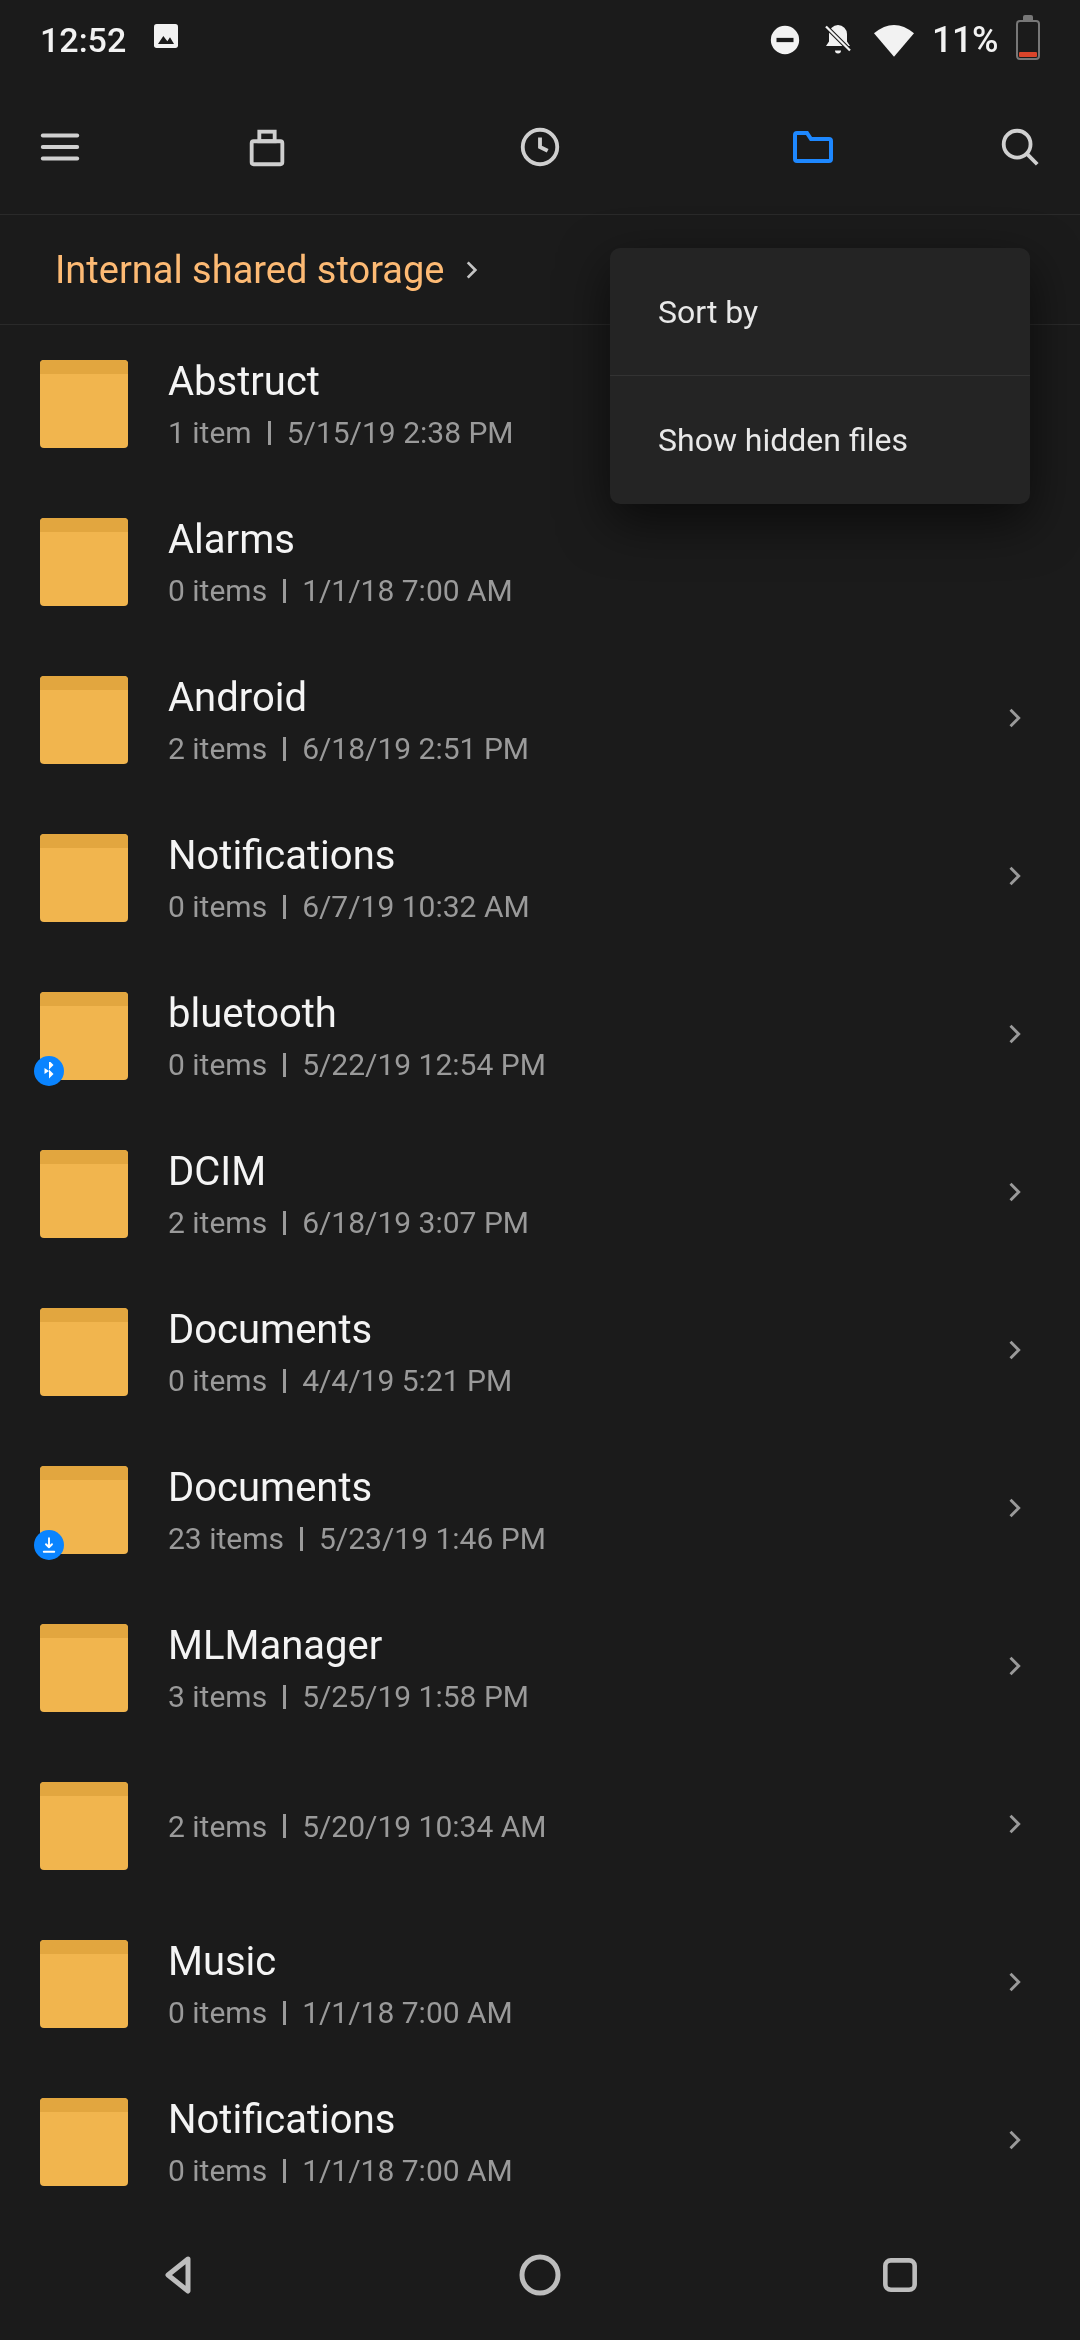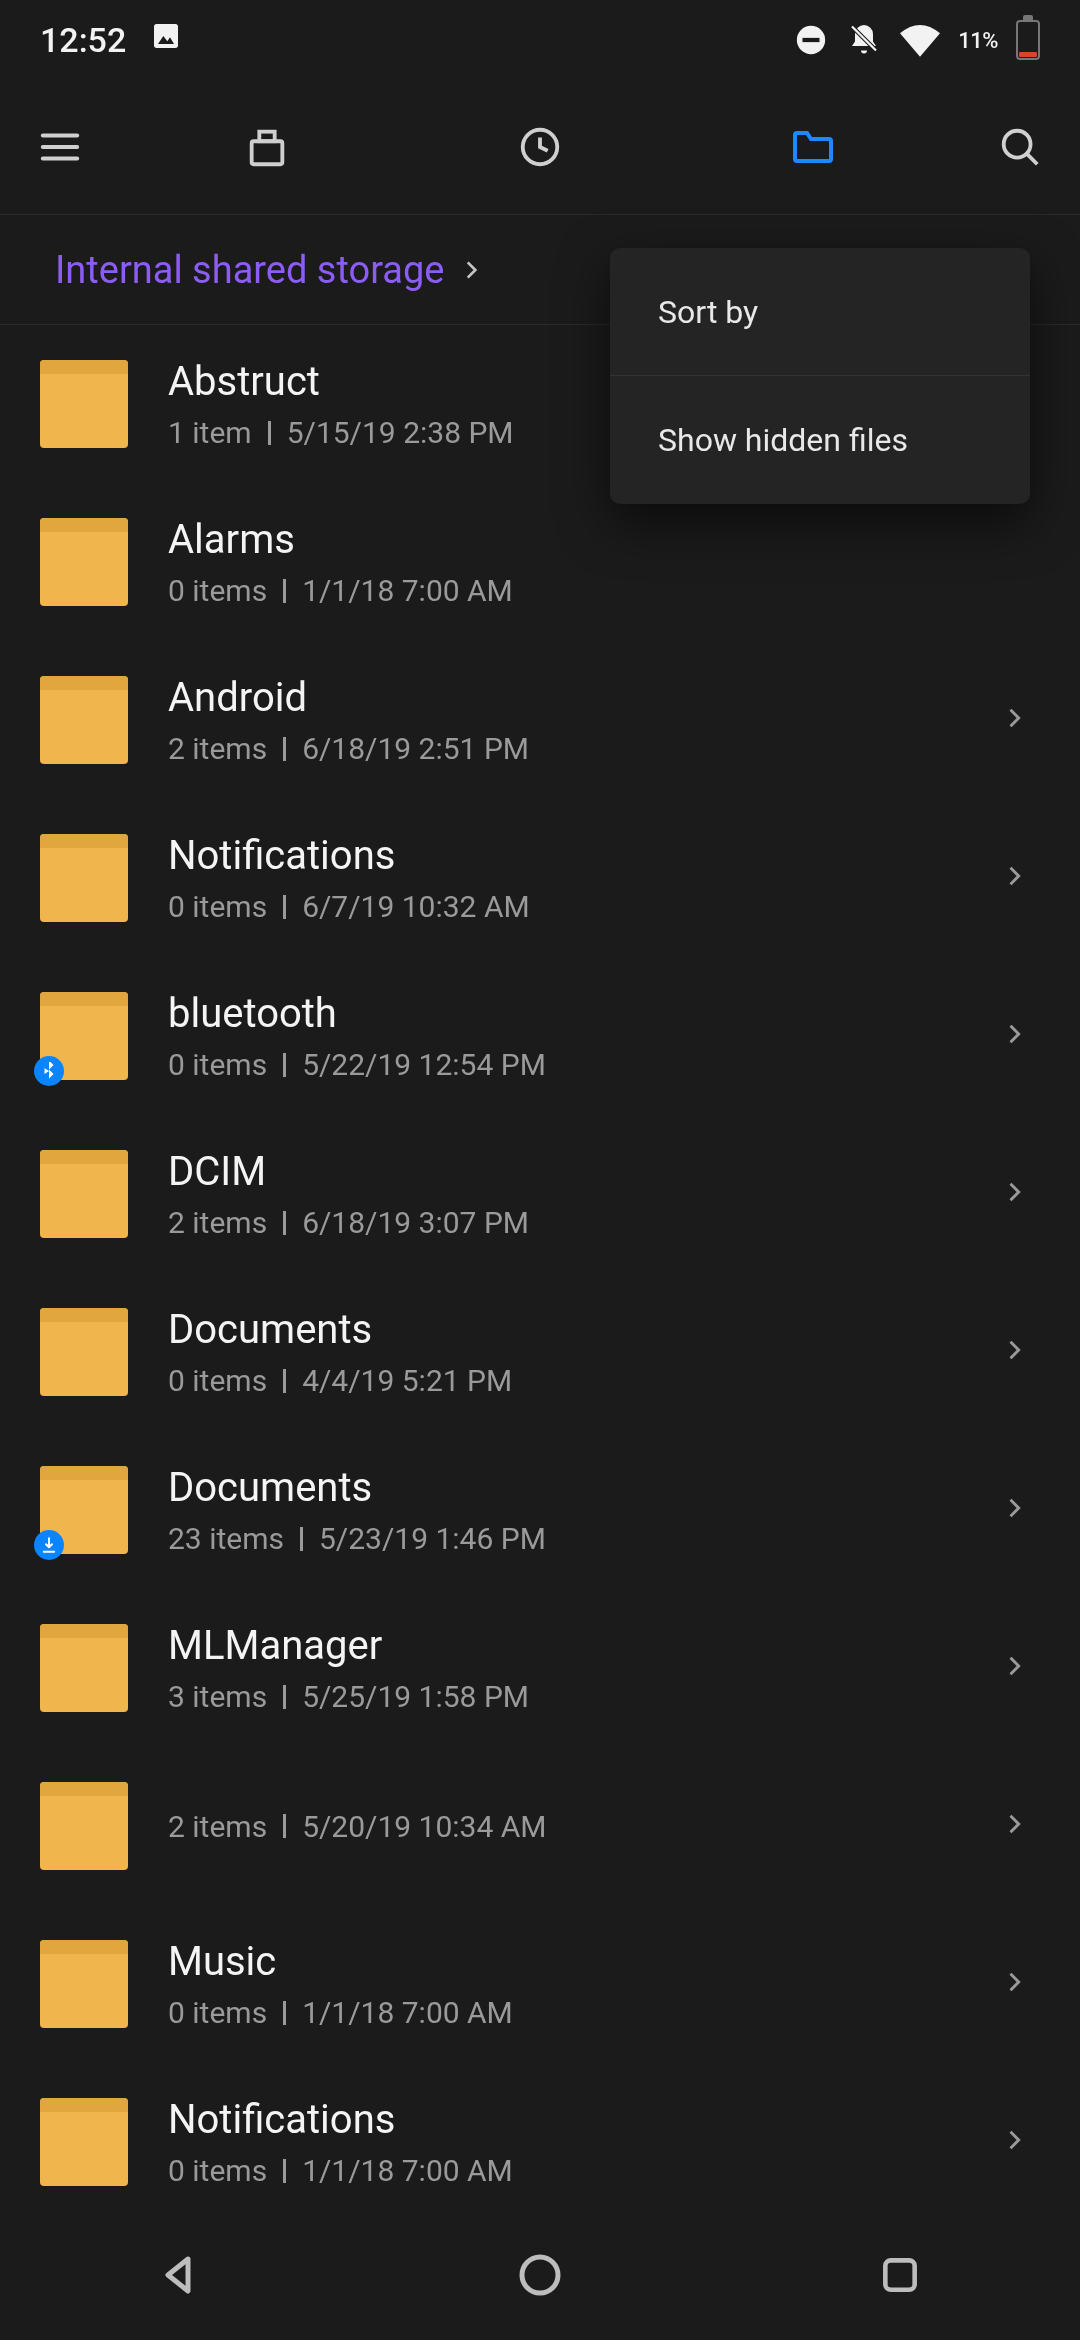--- a/index.html
+++ b/index.html
@@ -19,21 +19,21 @@
     justify-content: space-between;
     height: 80px;
     padding: 0 40px;
     font-size: 34px;
     font-weight: 500;
     color: #f2f2f2;
   }
   .status-left { display: flex; align-items: center; gap: 24px; }
   .status-right { display: flex; align-items: center; gap: 18px; }
   .status-right svg { display: block; }
-  .battery-pct { font-size: 22px; letter-spacing: -0.5px; }
+  .battery-pct { font-size: 36px; letter-spacing: -0.5px; }
   .battery-icon { width: 24px; height: 40px; border: 2.5px solid #777; border-radius: 4px; position: relative; }
   .battery-icon::before { content:""; position:absolute; top:-7px; left:5px; right:5px; height:5px; background:#777; border-radius:2px 2px 0 0; }
   .battery-fill { position:absolute; bottom:1px; left:1px; right:1px; height:5px; background:#d9452b; border-radius:1px; }
 
   
   .app-bar {
     display: flex;
     align-items: center;
     height: 135px;
     padding: 0 30px;
@@ -48,21 +48,21 @@
   .tabs { display:flex; flex:1 1 auto; justify-content:space-around; padding:0 40px; }
   .tab { width:60px; height:60px; display:flex; align-items:center; justify-content:center; color:#cfcfcf; }
   .tab.active { color:#1e88ff; }
 
   
   .breadcrumb {
     display:flex; align-items:center;
     height: 110px;
     padding: 0 55px;
     font-size: 38px;
-    color:#8b5cf6;
+    color:#fdba74;
     border-bottom: 1px solid #2a2a2a;
   }
   .breadcrumb .chev { margin-left:14px; color:#c4c4c4; }
 
   
   .list { }
   .row {
     display:flex; align-items:center;
     height: 158px;
     padding: 0 40px;

